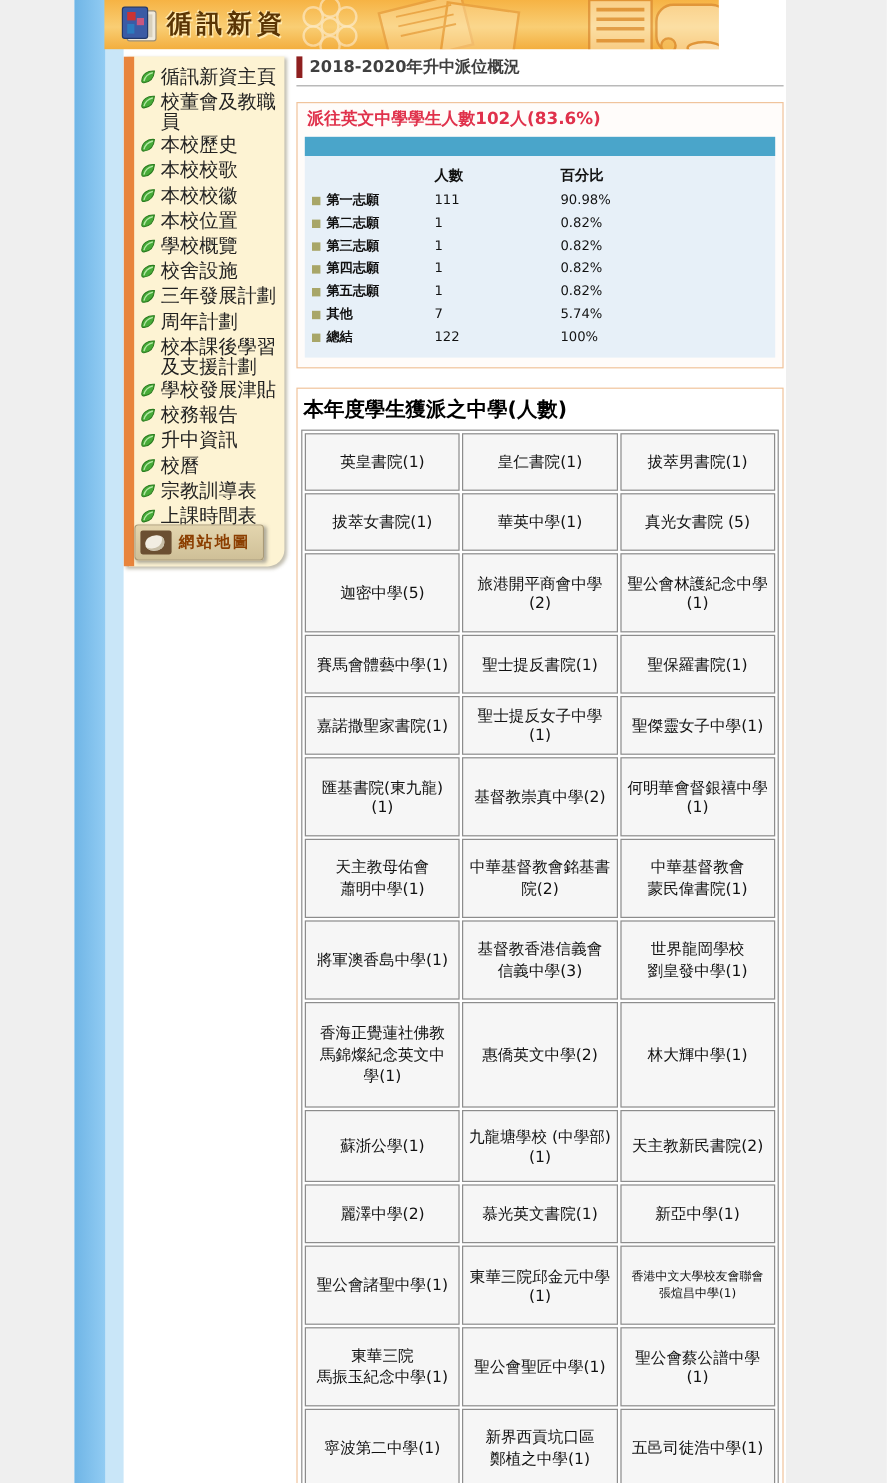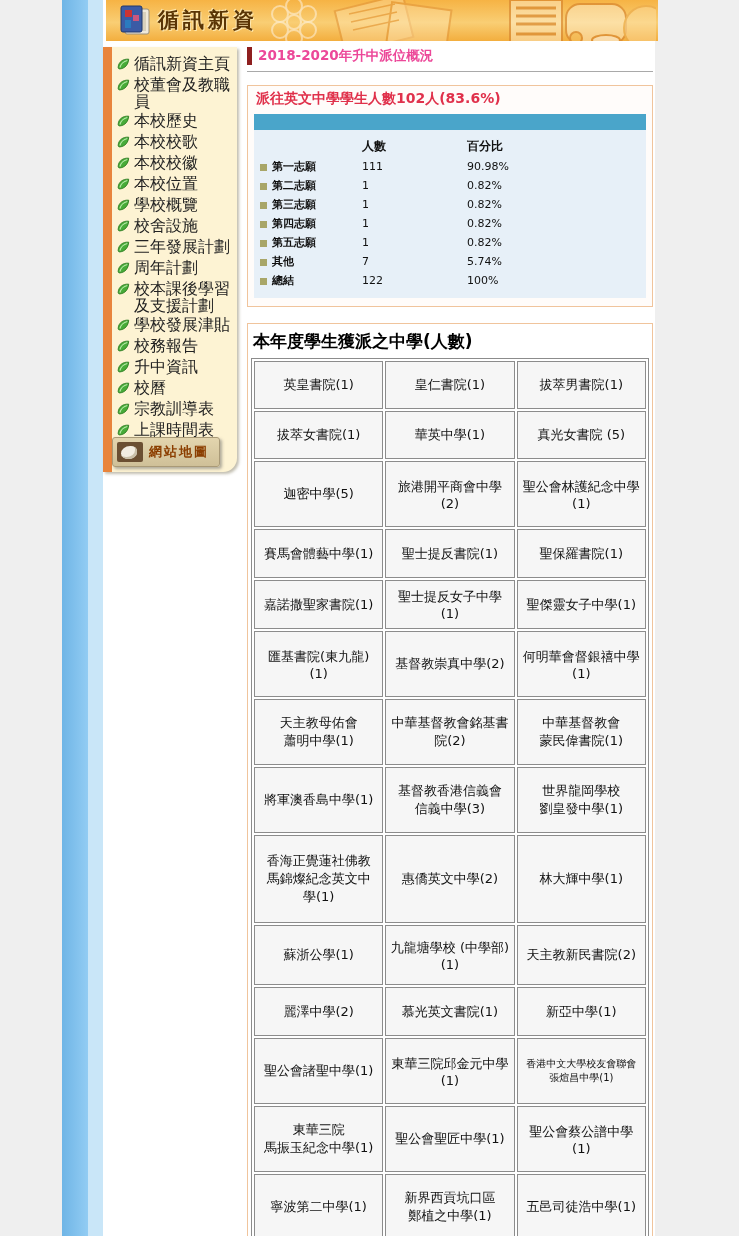--- a/index.html
+++ b/index.html
@@ -5,21 +5,21 @@
   * { margin:0; padding:0; box-sizing:border-box; }
   html,body { width:739px; height:1236px; overflow:hidden; }
   body { background:#efefef; font-family:"DejaVu Sans", sans-serif; position:relative; }
 
   .site { position:absolute; left:62px; top:0; width:593px; height:1236px; background:#ffffff; }
   .stripe-dark { position:absolute; left:0; top:0; width:26px; height:1236px;
                  background:linear-gradient(to right,#6fb5e6,#92ccf3); }
   .stripe-light { position:absolute; left:26px; top:0; width:15px; height:1236px; background:#c9e6f8; }
 
   
-  .banner { position:absolute; left:44px; top:0; width:552px; height:41px;
+  .banner { position:absolute; left:25px; top:0; width:512px; height:41px;
             background:linear-gradient(to bottom,#f6b344,#f9ce74 55%,#f3ae3e);
             overflow:hidden; }
   .banner-title { position:absolute; left:52px; top:6px; font-size:21px; font-weight:bold;
                   color:#5a3505; letter-spacing:4px;
                   text-shadow:1px 1px 0 #ffe9b0, -1px -1px 0 #ffe9b0; }
   .logo-books { position:absolute; left:10px; top:3px; }
   .doodle { position:absolute; opacity:.55; }
 
   
   .sidebar { position:absolute; left:41px; top:47px; width:134px; background:#fdf3d3;
@@ -36,21 +36,21 @@
   .sitemap-img { width:26px; height:20px; background:#6b4f32; border-radius:2px; position:relative; overflow:hidden; }
   .sitemap-img::after { content:""; position:absolute; left:4px; top:4px; width:16px; height:13px;
                         background:#f2ede2; border-radius:60% 40% 55% 45%; box-shadow:inset -2px -2px 0 #c9bfa8; }
   .sitemap-label { font-size:13px; font-weight:bold; color:#8b3e00; letter-spacing:2px; }
 
   
   .main { position:absolute; left:185px; top:47px; width:406px; }
   .page-title-row { display:flex; align-items:center; gap:6px; padding-bottom:6px;
                     border-bottom:1px solid #a9a9a9; margin-bottom:13px; }
   .title-accent { width:5px; height:18px; background:#8e1f1f; }
-  .page-title { font-size:13.5px; font-weight:bold; color:#ec4899; }
+  .page-title { font-size:13.5px; font-weight:bold; color:#404040; }
 
   .stats-box { border:1px solid #f0c49c; background:#fffcfa; padding:2px 6px 8px 6px; }
   .stats-title { color:#e0314b; font-weight:bold; font-size:14px; padding:2px 2px 6px 2px; }
   .stats-bar { height:16px; background:#4aa5ca; }
   .stats-area { background:#e7f0f8; padding:6px 0 8px 0; }
   table.stats { width:100%; border-collapse:collapse; }
   table.stats td { font-size:11px; color:#111; padding:2px 0; vertical-align:middle; }
   table.stats td.c1 { width:108px; padding-left:6px; font-weight:bold;font-family:Liberation Mono, monospace; }
   table.stats td.c2 { width:105px; }
   table.stats td.c3 { width:auto; }

